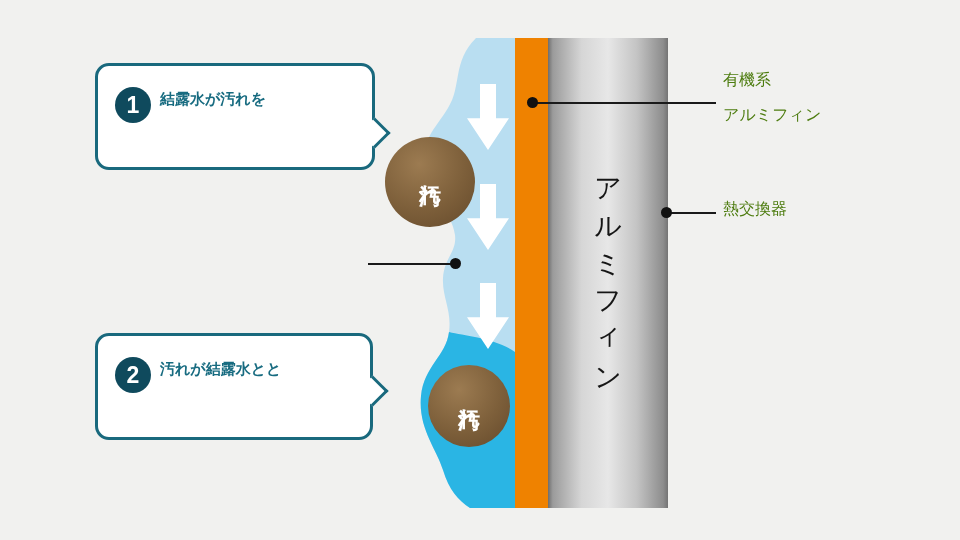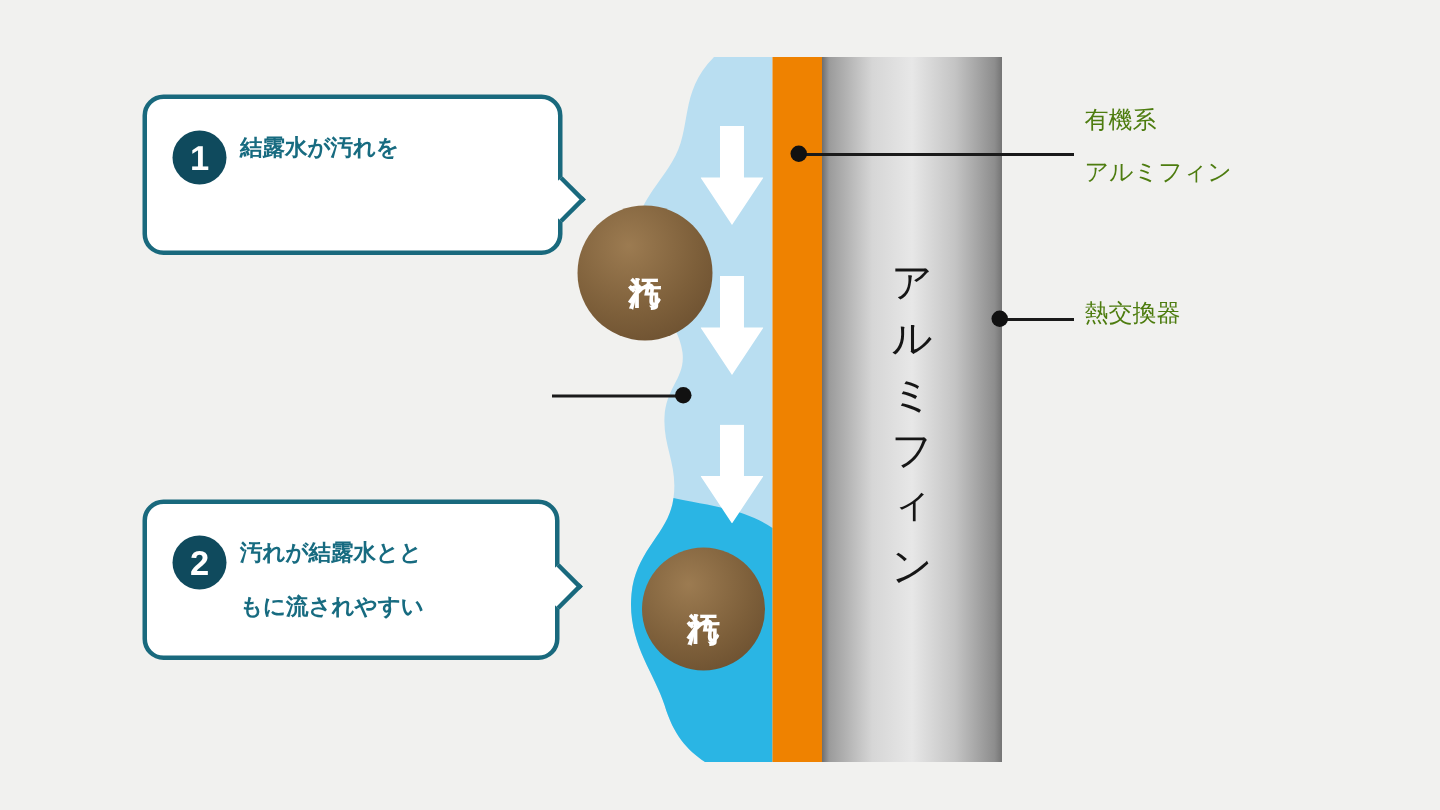--- a/index.html
+++ b/index.html
@@ -146,21 +146,20 @@
     <div class="bubble-text">
       <div>結露水が汚れを</div>
     </div>
   </div>
 
   <div class="bubble bubble2">
     <div class="bubble-tail"></div>
     <div class="bubble-num">2</div>
     <div class="bubble-text">
       <div>汚れが結露水とと</div>
-      <div>もに流されやすい</div>
     </div>
   </div>
 
   <div class="plain-label coat-label-1">有機系</div>
   <div class="plain-label coat-label-2">アルミフィン</div>
   <div class="plain-label hx-label">熱交換器</div>
 
   <div class="leader leader-coat"></div>
   <div class="dot dot-coat"></div>
   <div class="leader leader-hx"></div>

